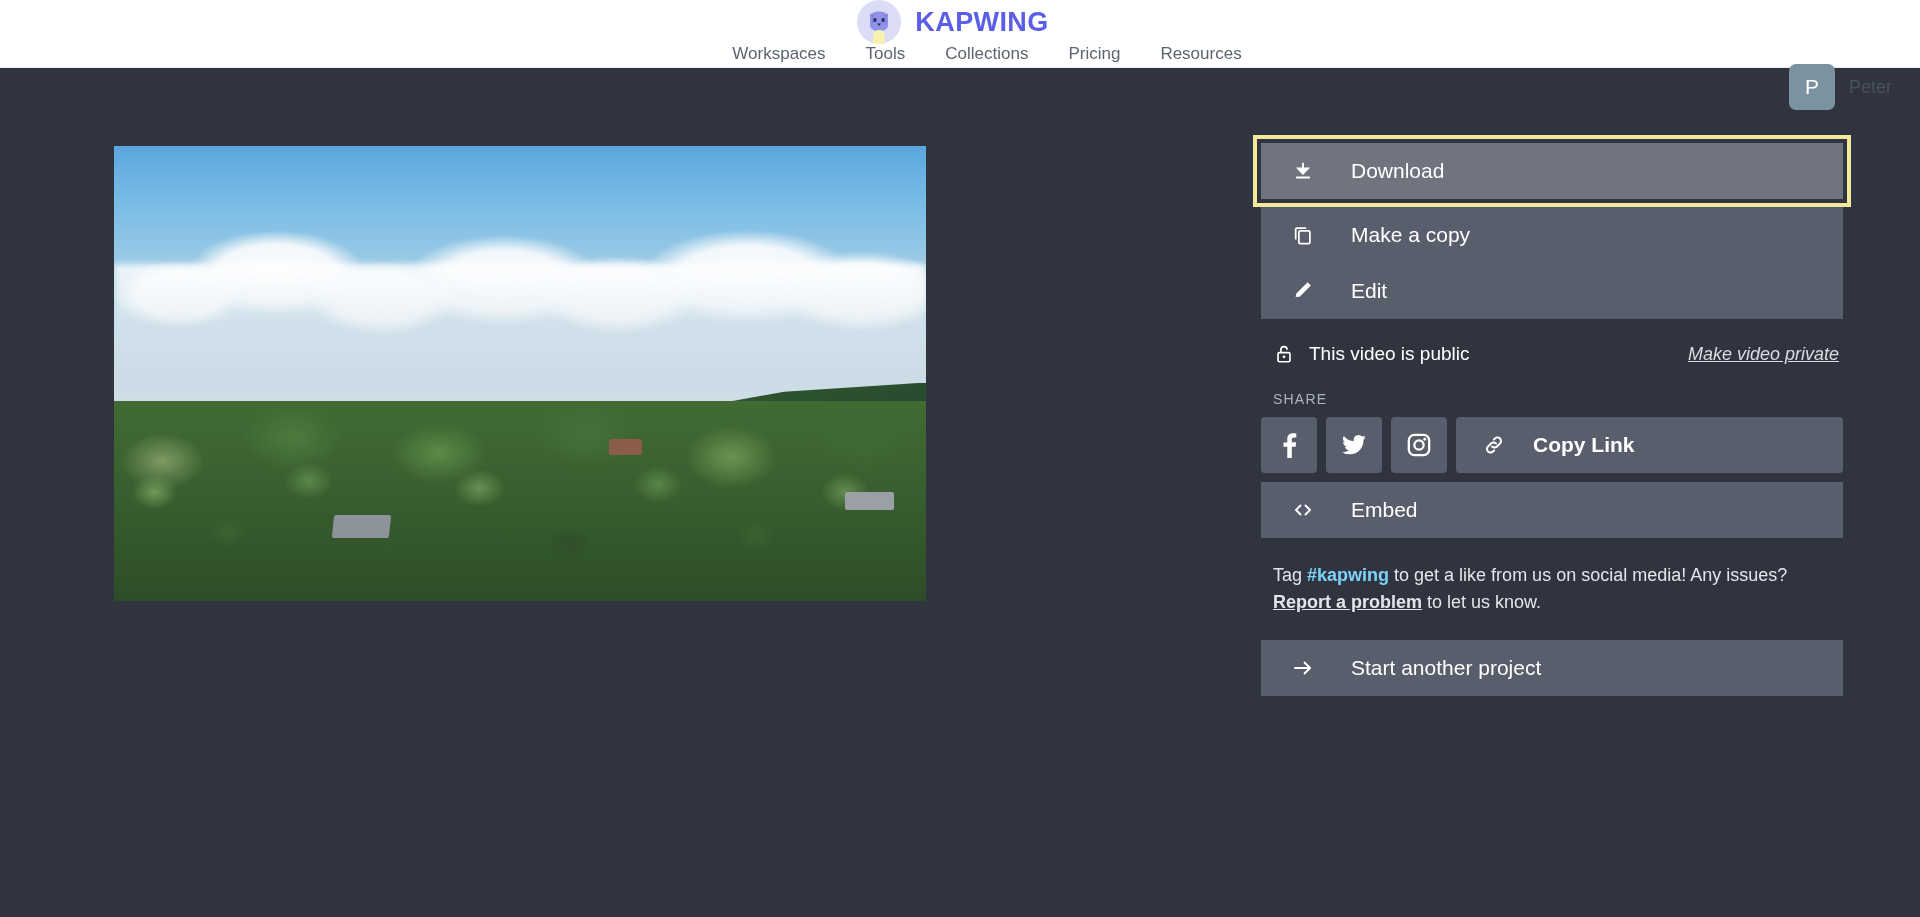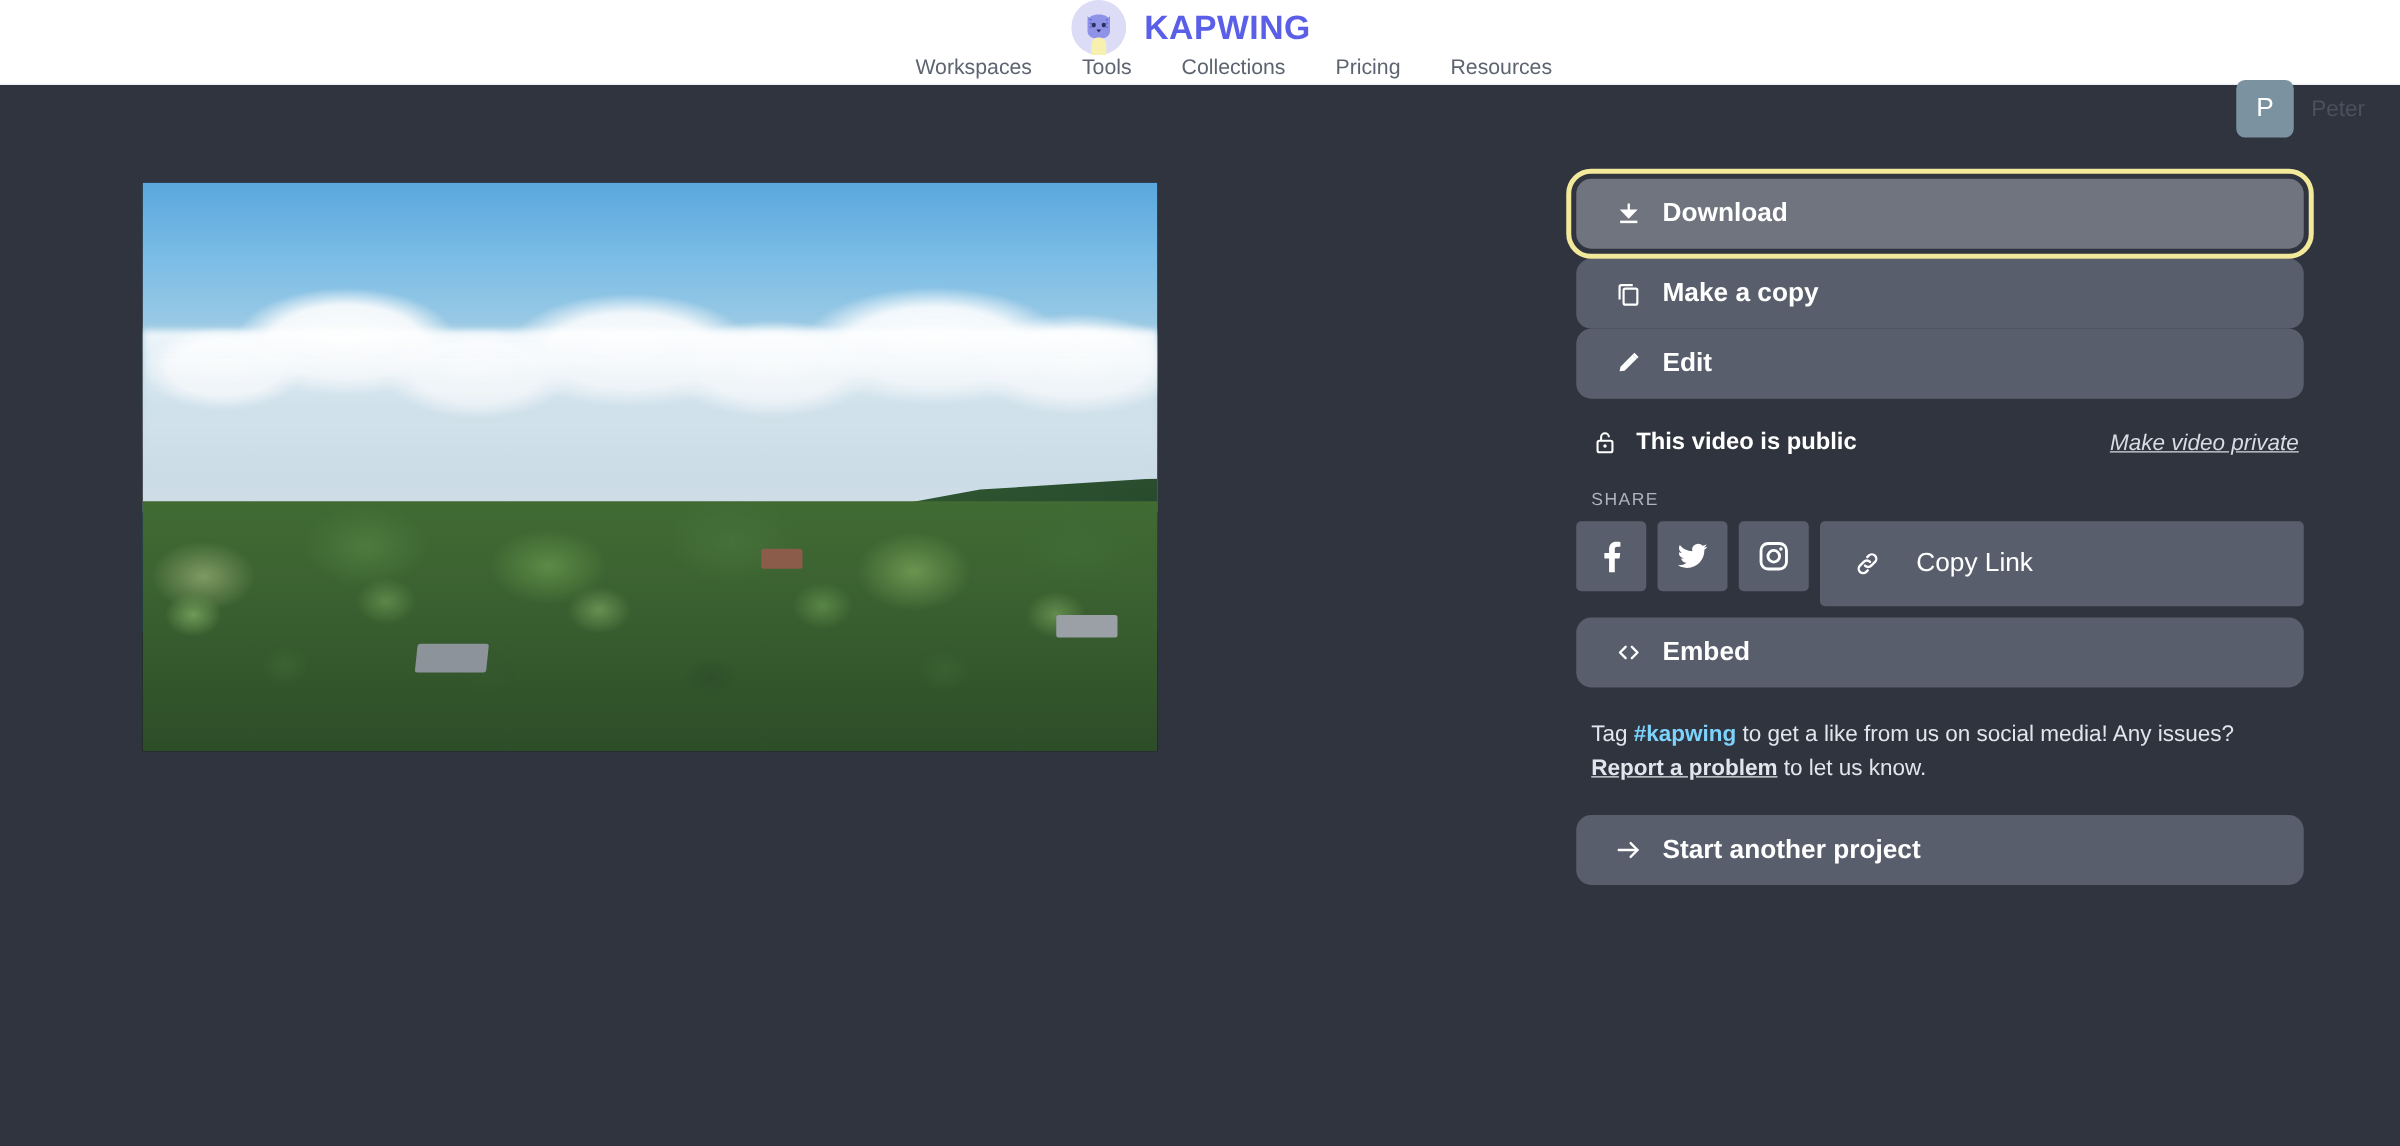--- a/index.html
+++ b/index.html
@@ -208,28 +208,28 @@
     flex: none;
     margin-left: 335px;
     margin-top: -3px;
   }
 
   .btn {
     width: 100%;
     height: 56px;
     background: #585e6b;
     border: none;
-    border-radius: 12px;
+    border-radius: 0;
     display: flex;
     align-items: center;
     padding-left: 30px;
-    gap: 15px;
+    gap: 36px;
     color: #ffffff;
     font-size: 21px;
-    font-weight: bold;
+    font-weight: normal;
     font-family: "Liberation Sans", sans-serif;
     cursor: pointer;
     text-align: left;
   }
 
   .btn-icon {
     width: 24px; height: 24px;
     display: flex; align-items: center; justify-content: center;
     flex: none;
   }
@@ -246,21 +246,21 @@
   
   .privacy {
     display: flex;
     align-items: center;
     margin: 24px 0 0 12px;
     padding-right: 4px;
   }
   .privacy-lock { width: 22px; height: 22px; flex: none; margin-right: 14px; }
   .privacy-text {
     font-size: 19px;
-    font-weight: bold;
+    font-weight: normal;
     color: #ffffff;
   }
   .privacy-link {
     margin-left: auto;
     font-size: 18px;
     font-style: italic;
     color: #d8dce3;
     text-decoration: underline;
     cursor: pointer;
   }
@@ -280,26 +280,26 @@
     width: 56px; height: 56px;
     background: #585e6b;
     border: none; border-radius: 4px;
     display: flex; align-items: center; justify-content: center;
     cursor: pointer;
     flex: none;
   }
 
   .btn-copy {
     flex: 1;
-    height: 68px;
+    height: 56px;
     background: #585e6b;
     border: none; border-radius: 4px;
     display: flex; align-items: center;
     padding-left: 26px; gap: 27px;
-    color: #ffffff; font-size: 21px; font-weight: normal;
+    color: #ffffff; font-size: 21px; font-weight: bold;
     font-family: "Liberation Sans", sans-serif;
     cursor: pointer;
   }
 
   .btn-embed { margin-top: 9px; }
 
   .note {
     margin: 24px 0 0 12px;
     font-size: 18px;
     line-height: 1.5;

